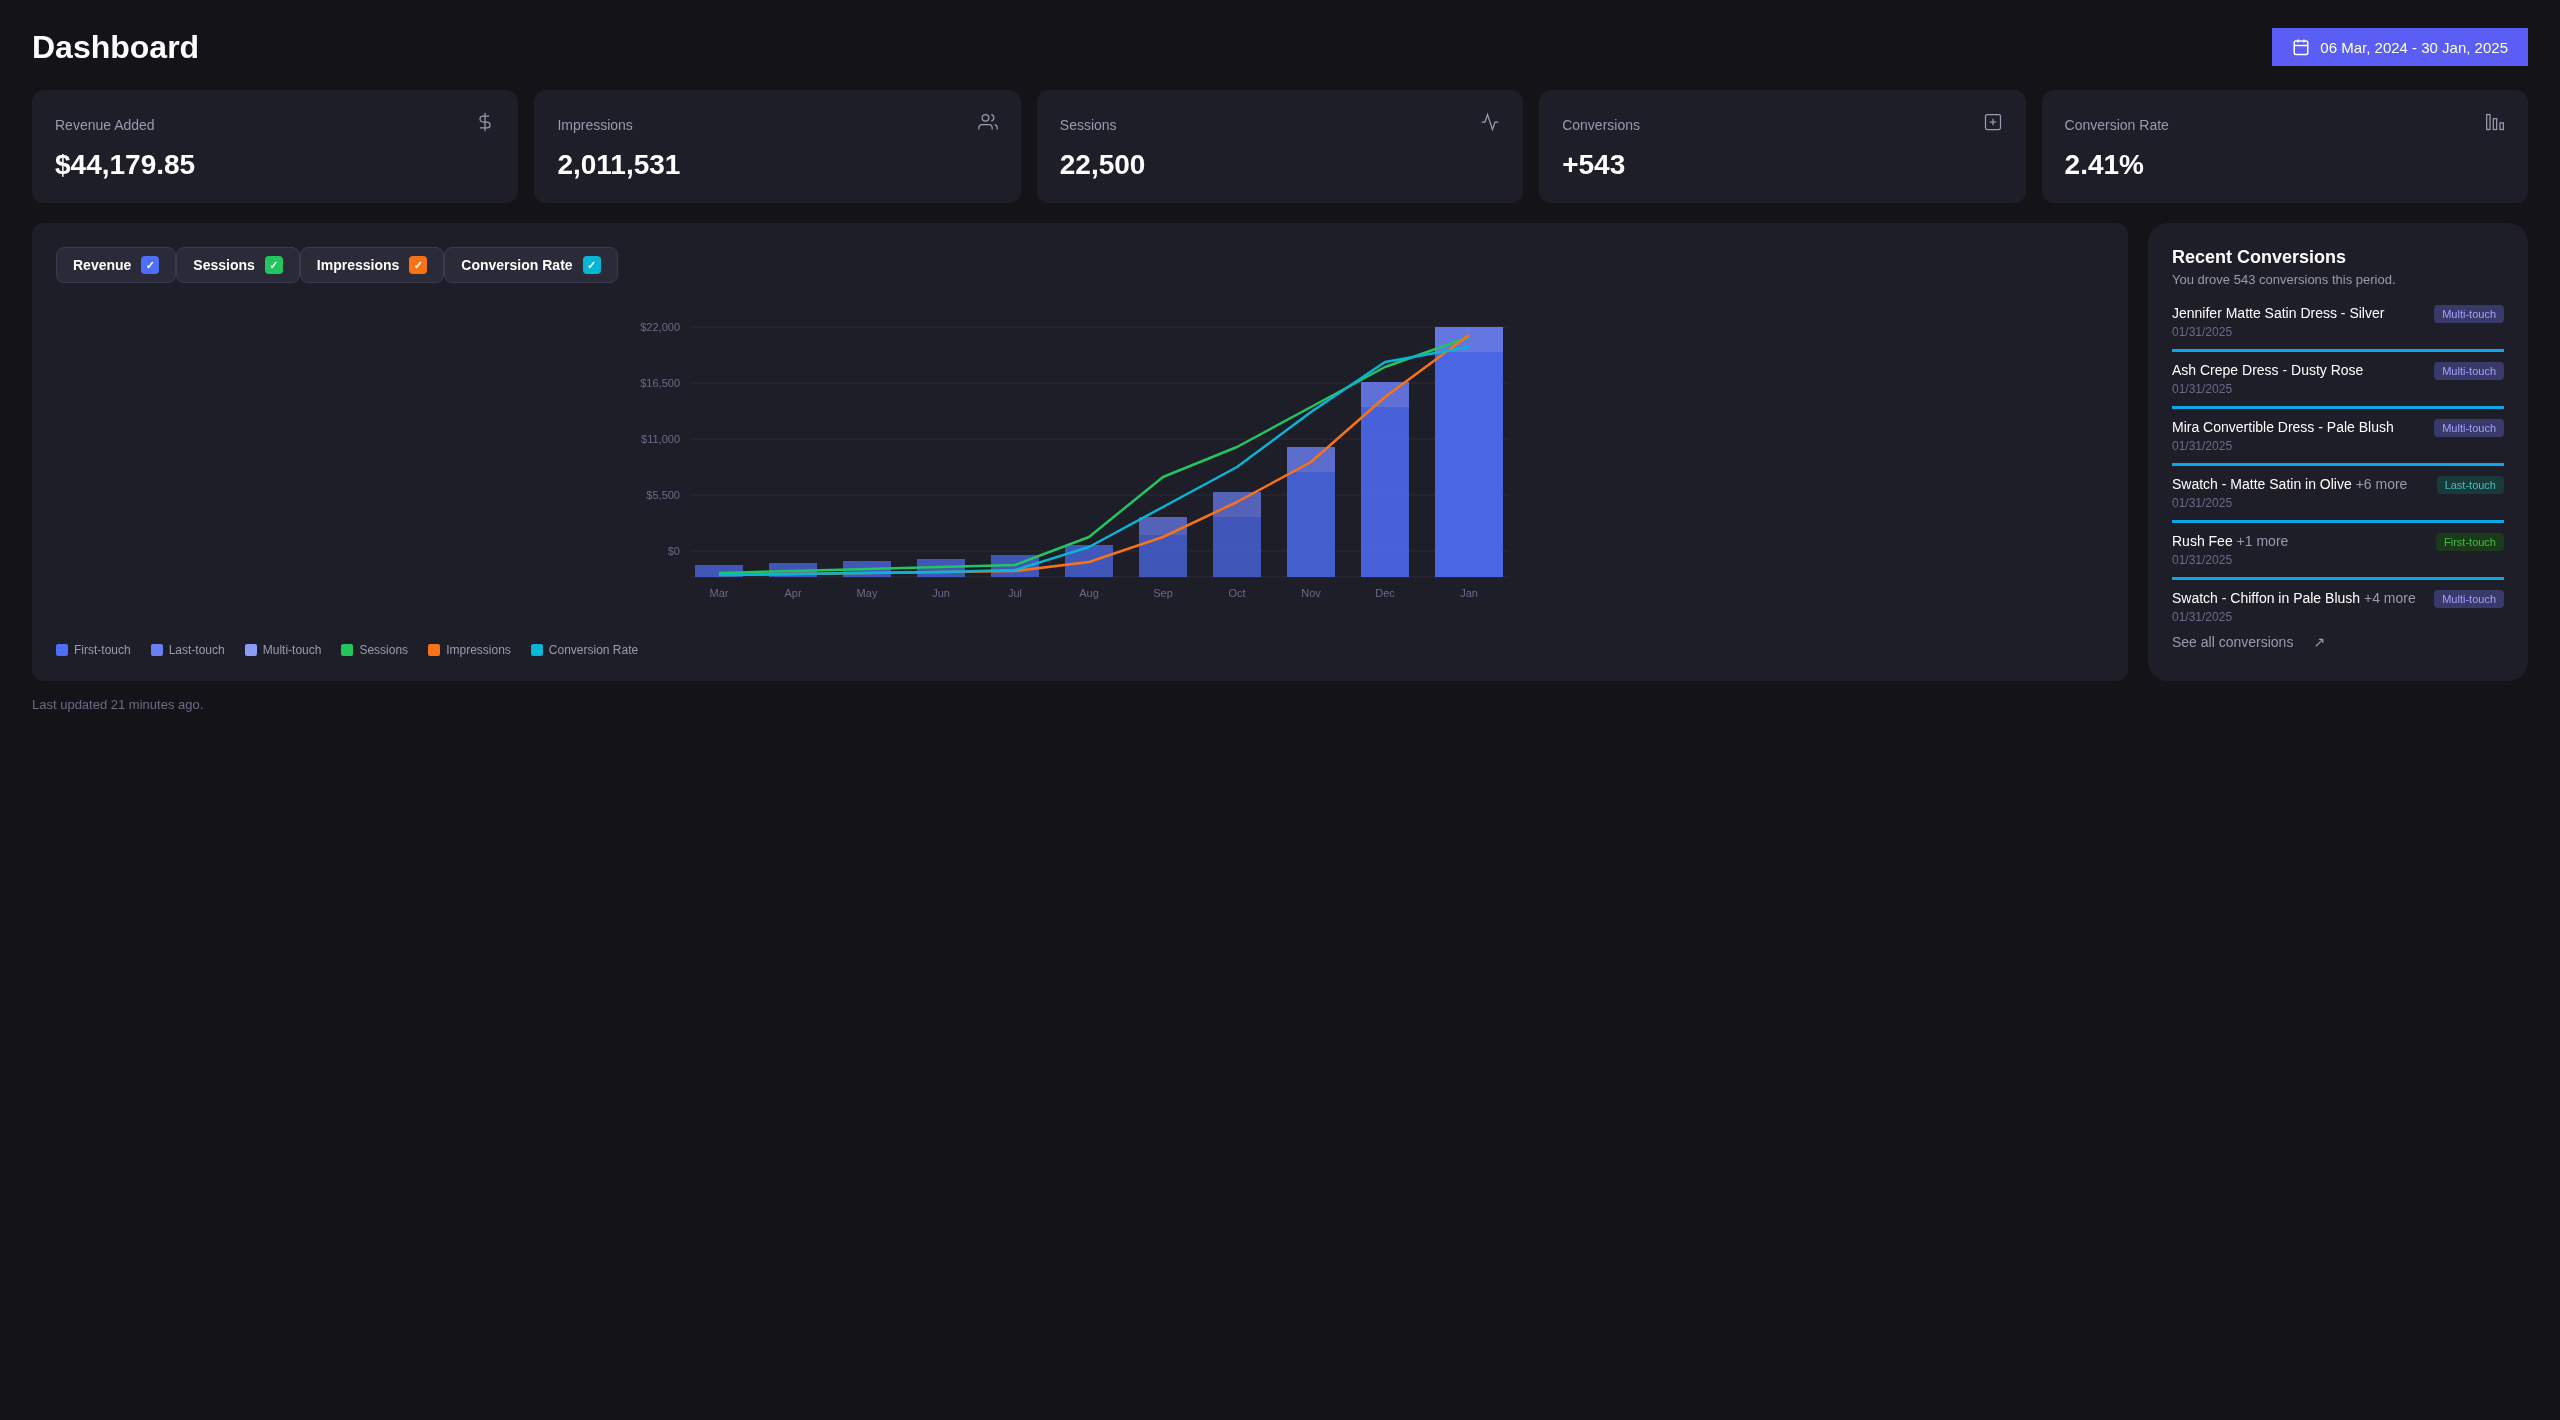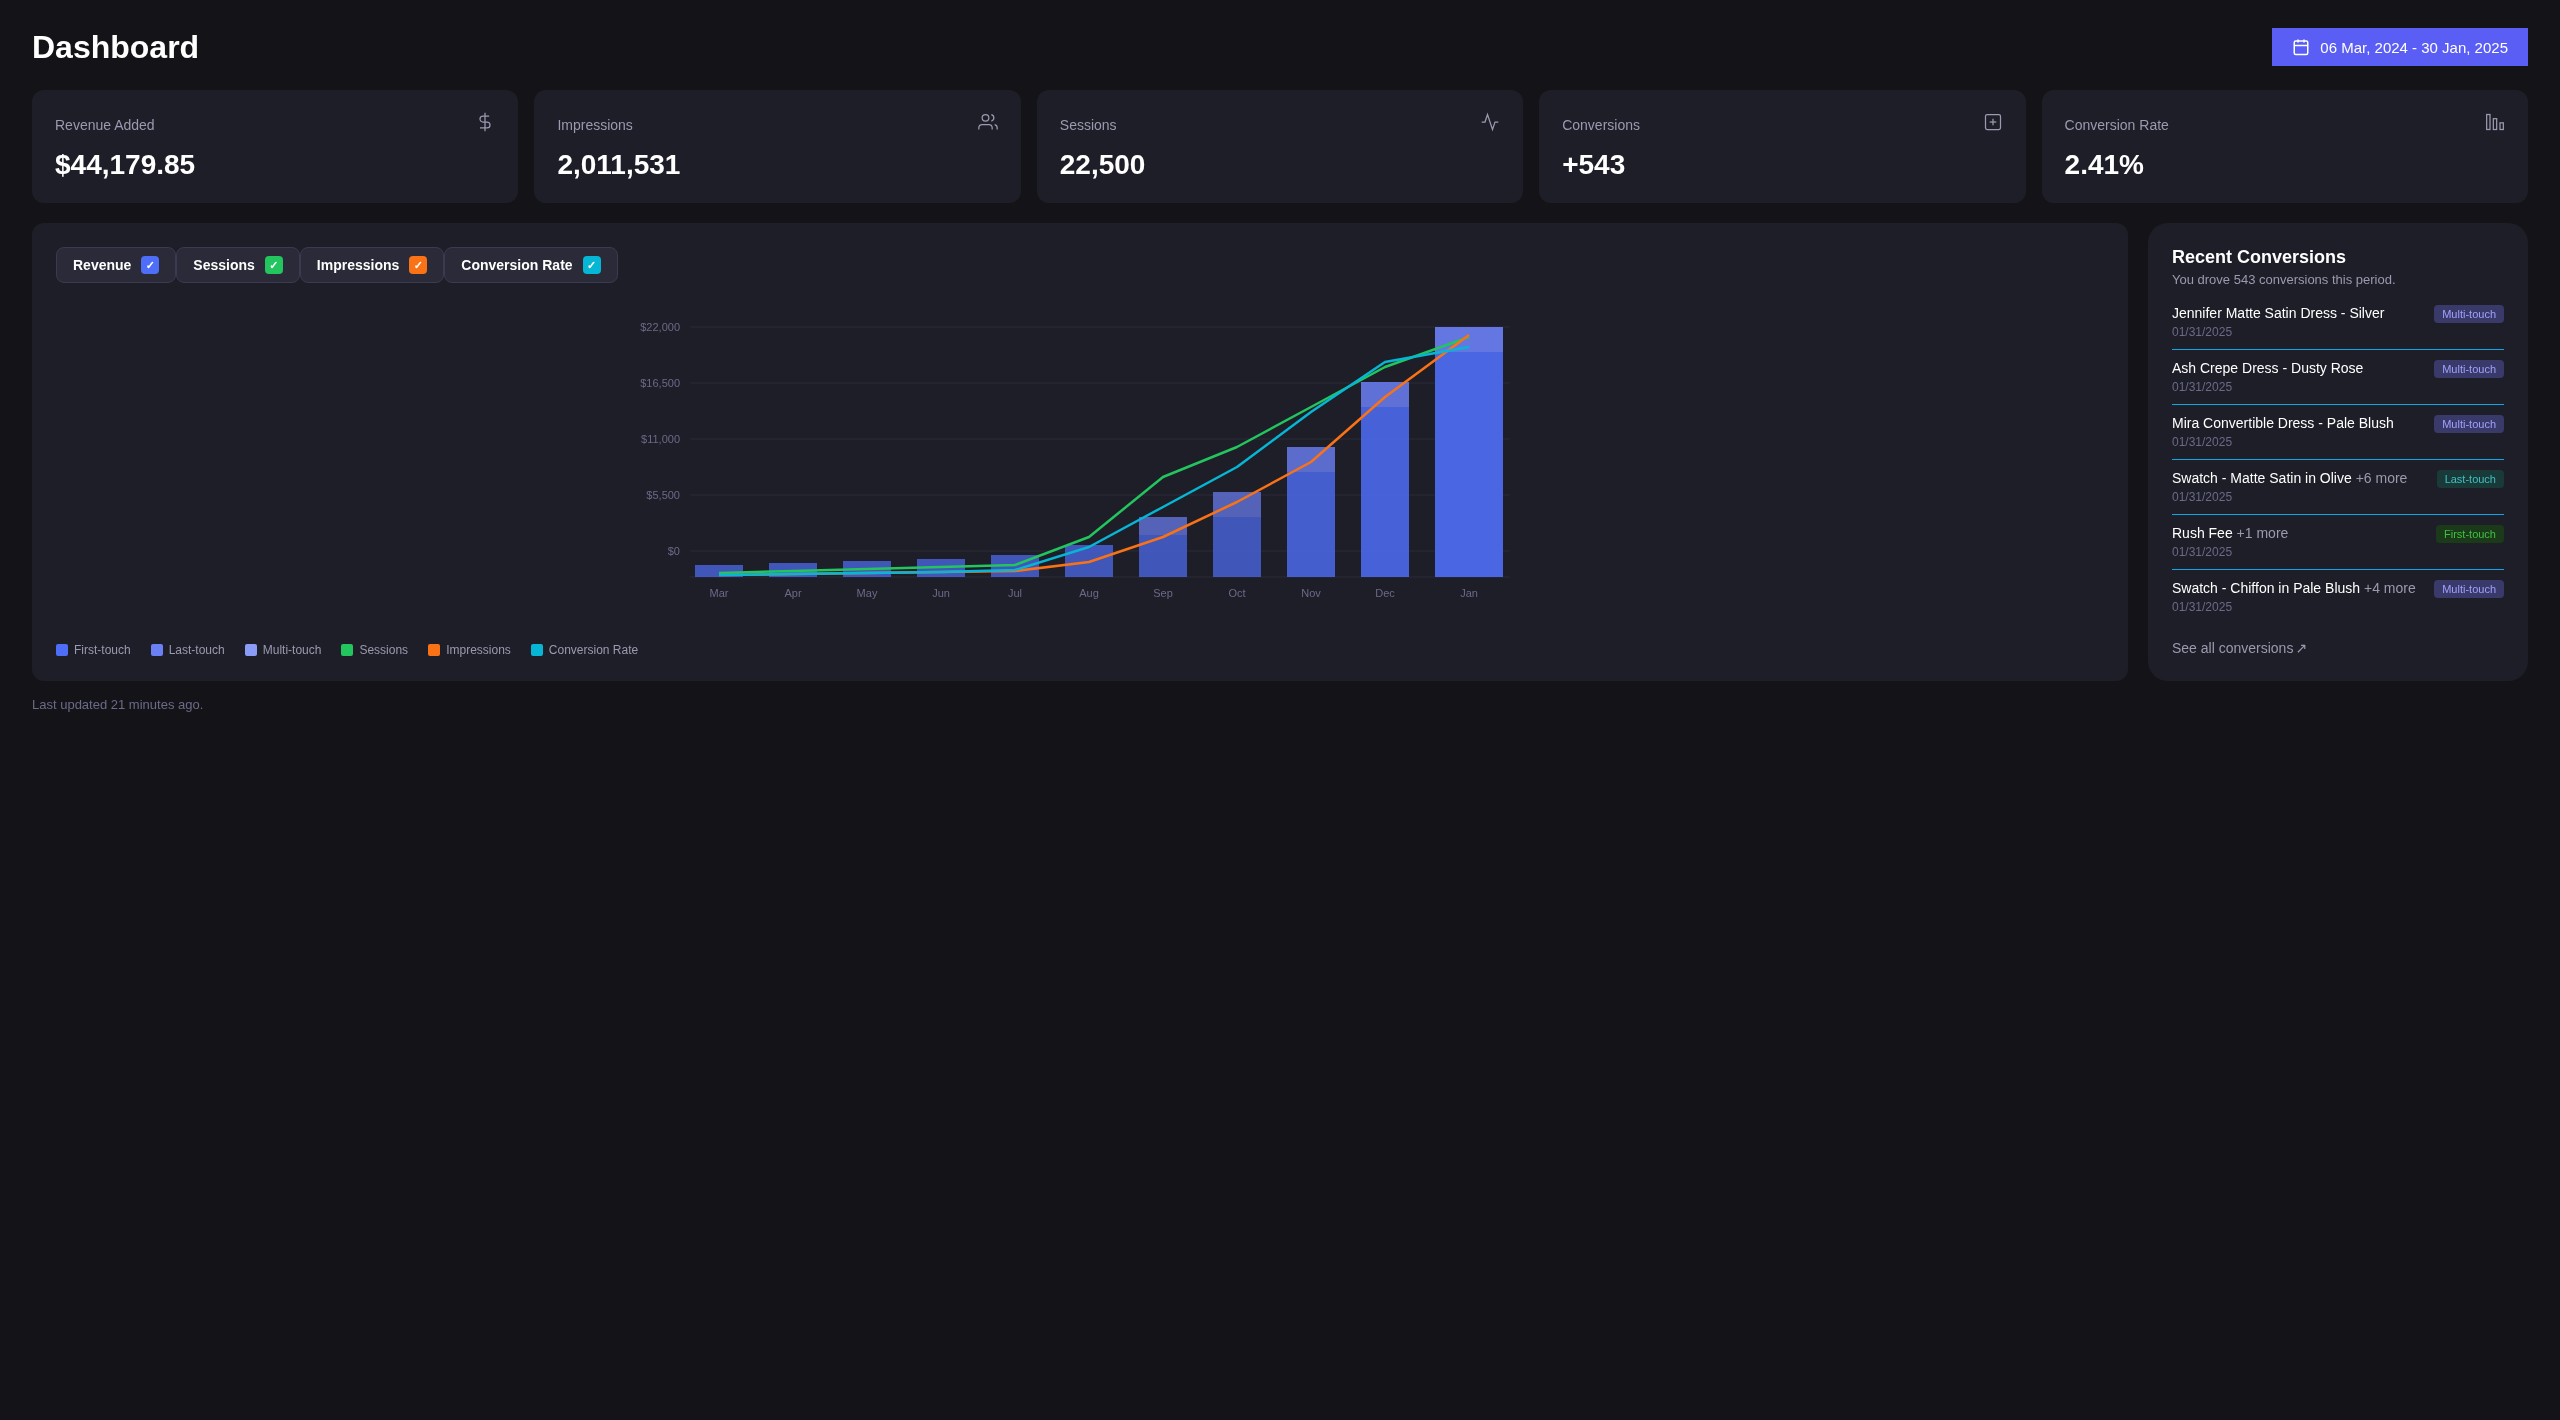--- a/index.html
+++ b/index.html
@@ -175,21 +175,21 @@
     }
 
     .conversions-subtitle {
       font-size: 13px;
       color: #9a9ab0;
       margin-bottom: 8px;
     }
 
     .conversion-item {
       padding: 10px 0;
-      border-bottom: 1px solid #0ea5e9;
+      border-bottom: 3px solid #0ea5e9;
     }
 
     .conversion-item:last-of-type { border-bottom: none; }
 
     .conversion-top {
       display: flex;
       justify-content: space-between;
       align-items: flex-start;
       gap: 8px;
     }
@@ -219,24 +219,23 @@
 
     .conversion-date {
       font-size: 12px;
       color: #6a6a8a;
       margin-top: 2px;
     }
 
     .see-all {
       display: flex;
       align-items: center;
-      gap: 2px;
+      gap: 20px;
       color: #9a9ab0;
       font-size: 14px;
-      margin-top: 16px;
       cursor: pointer;
       text-decoration: none;
     }
 
     .footer-status {
       font-size: 13px;
       color: #6a6a8a;
       margin-top: 16px;
     }
 

